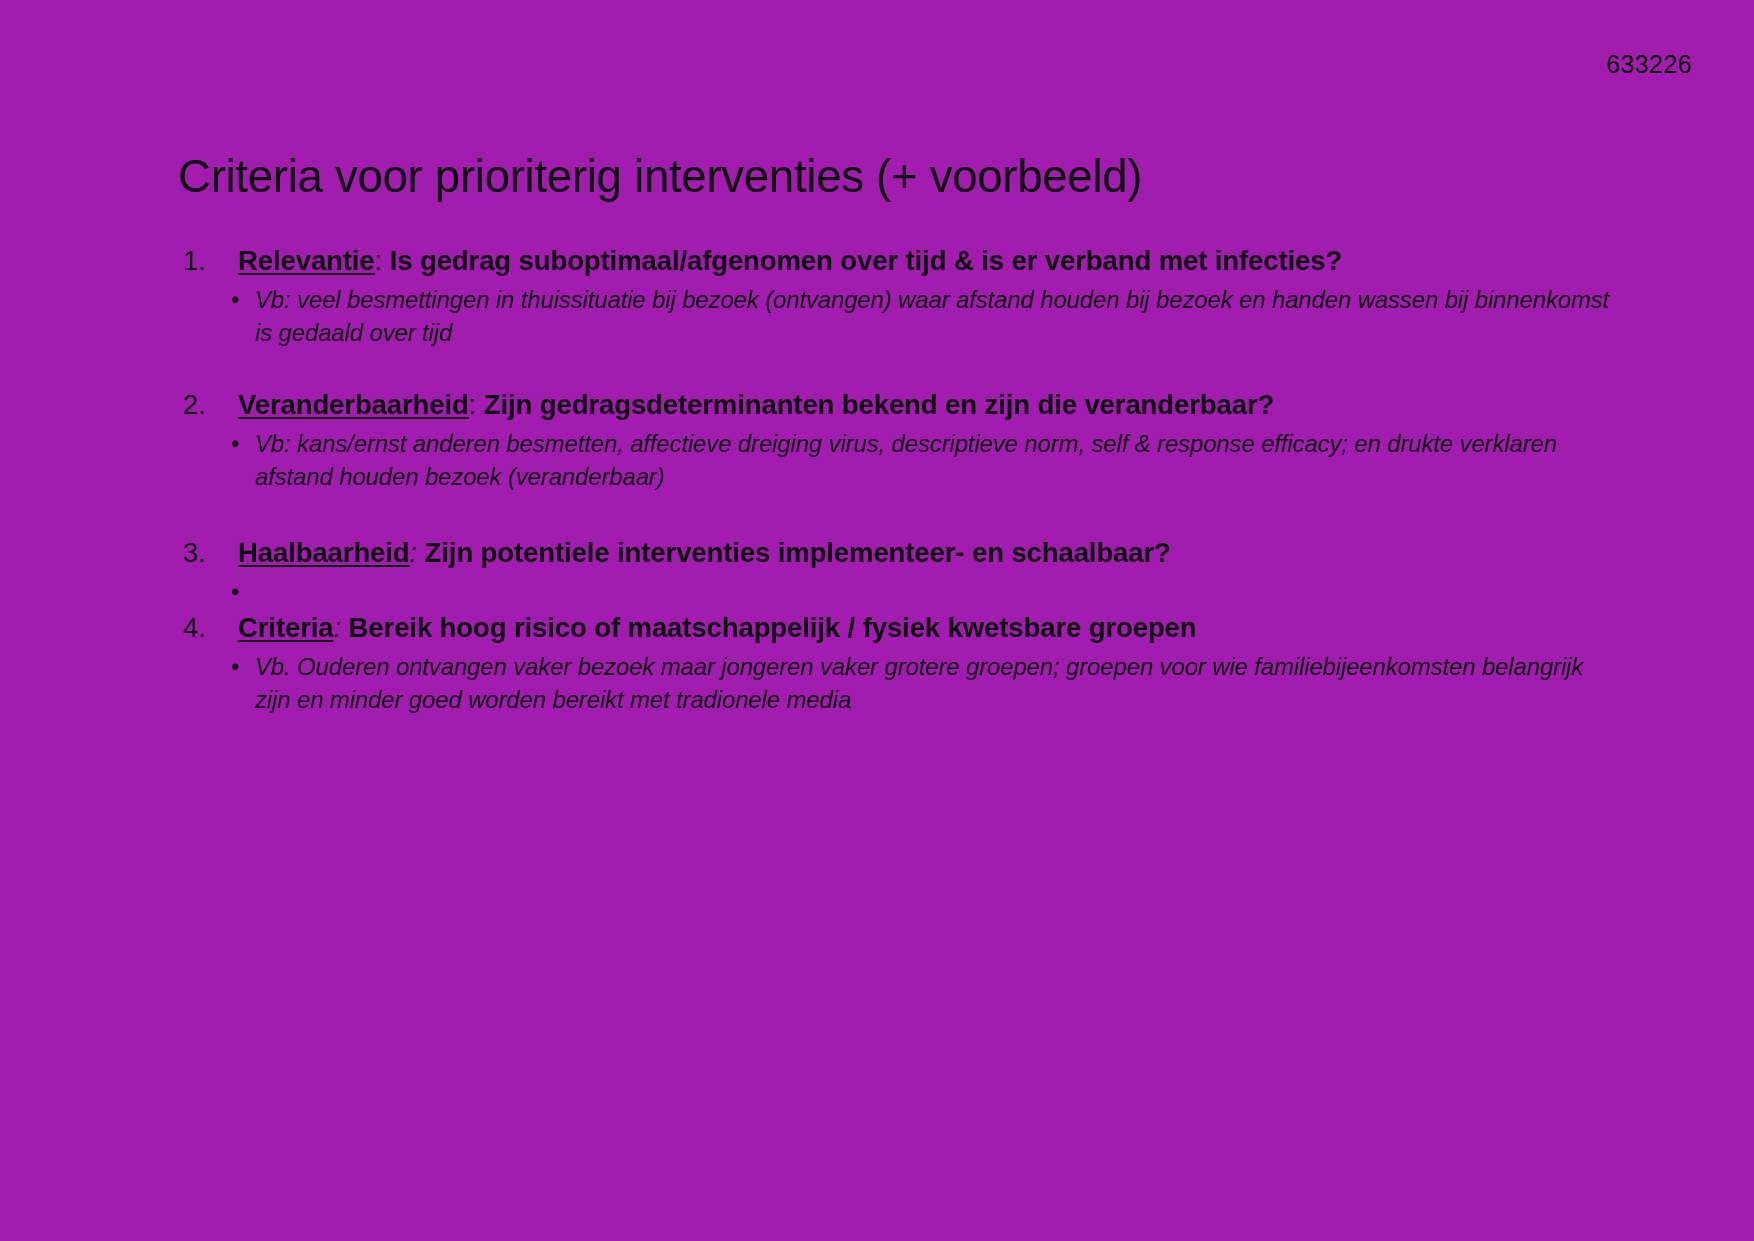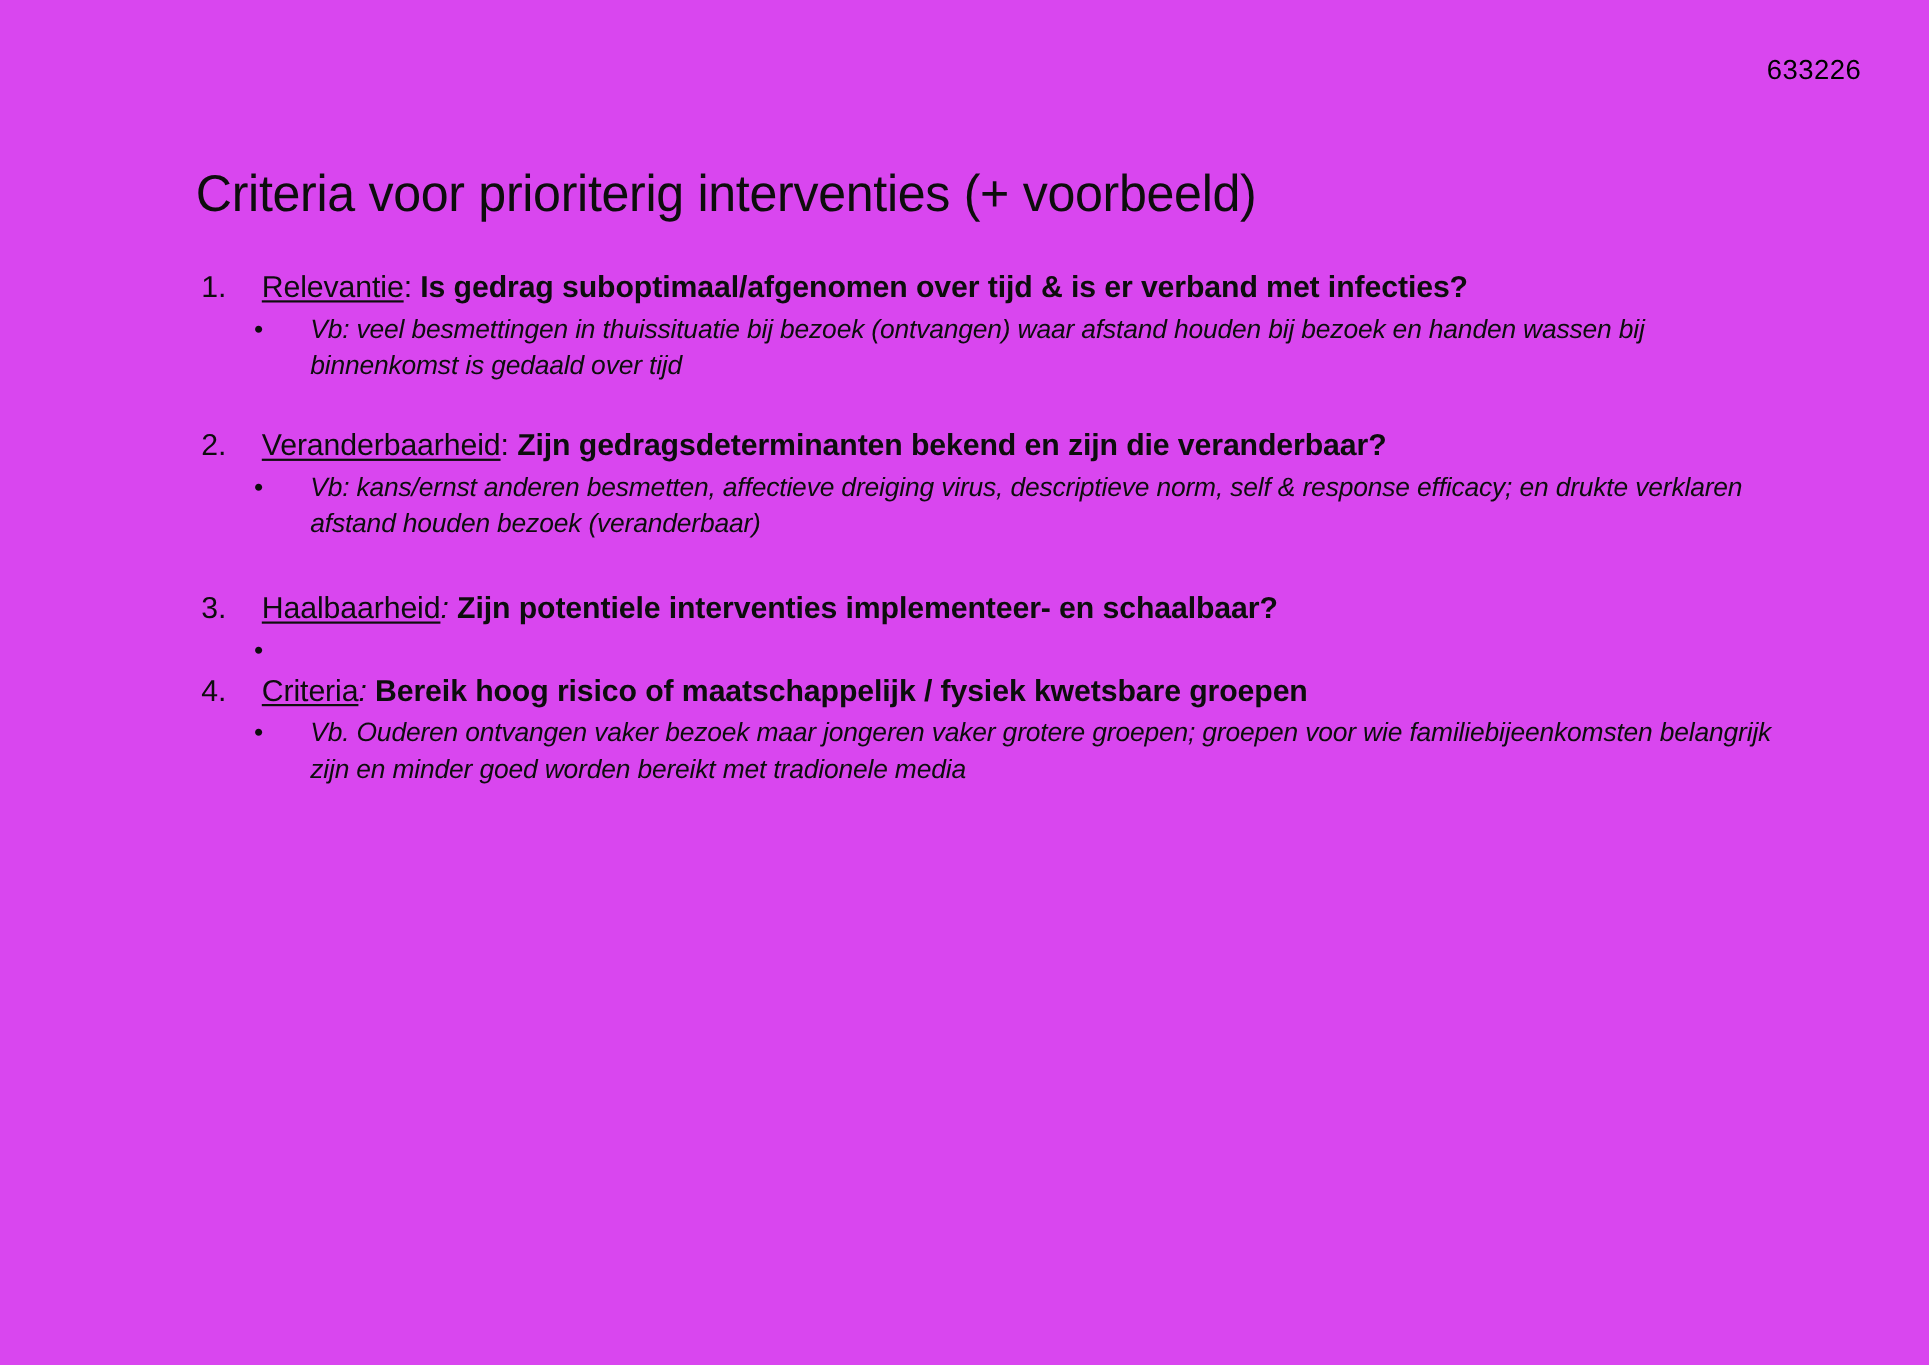--- a/index.html
+++ b/index.html
@@ -12,21 +12,21 @@
     height: 1241px;
     position: relative;
     font-family: "Liberation Sans", sans-serif;
     color: #000000;
     overflow: hidden;
   }
 
   .slide {
     position: absolute;
     inset: 0;
-    background: #d946ef;
+    background: #a21caf;
   }
 
   
   .page-number {
     position: absolute;
     top: 52px;
     right: 62px;
     font-family: "Liberation Sans", sans-serif;
     font-size: 25px;
     font-weight: 400;
@@ -82,21 +82,21 @@
     left: 183px;
     top: 0;
     width: 44px;
     text-align: left;
     font-size: 27.5px;
     line-height: 1.28;
     color: #0d0d0d;
   }
 
   .criterion-term {
-    font-weight: 400;
+    font-weight: 700;
     text-decoration: underline;
     text-underline-offset: 3px;
     text-decoration-thickness: 2px;
   }
   .criterion-sep {
     font-weight: 400;
   }
   .criterion-sep.italic {
     font-style: italic;
   }
@@ -123,21 +123,20 @@
     position: absolute;
     left: 231px;
     top: 0;
     font-style: normal;
     font-size: 24px;
     line-height: 1.35;
   }
 
   .sub-bullet-text {
     display: block;
-    margin-left: 27px;
   }
 
   
   .criterion[data-idx="0"] { margin-bottom: 38px; }
   .criterion[data-idx="1"] { margin-bottom: 42px; }
   .criterion[data-idx="2"] { margin-bottom: 40px; }
 </style>
 </head>
 <body>
 

